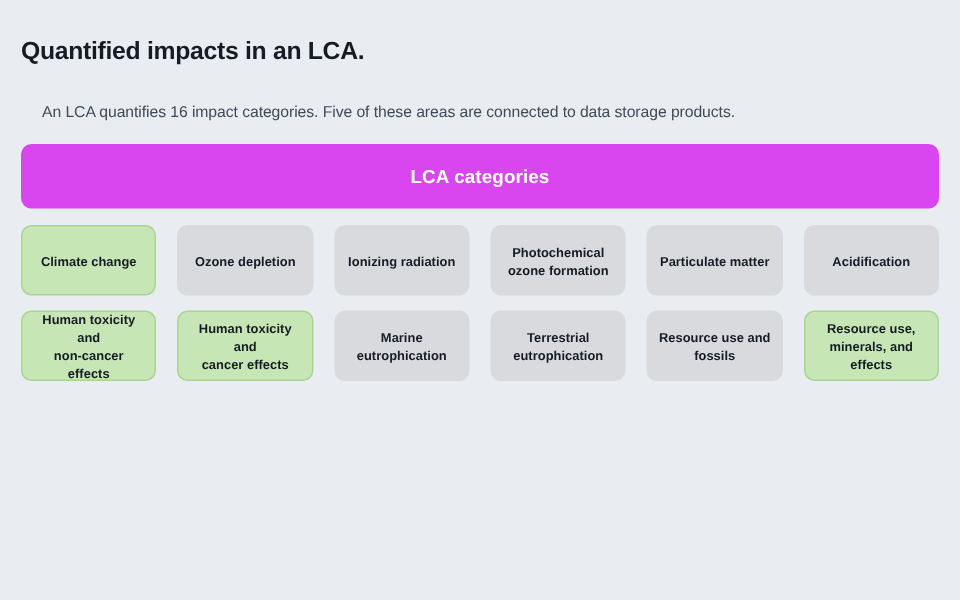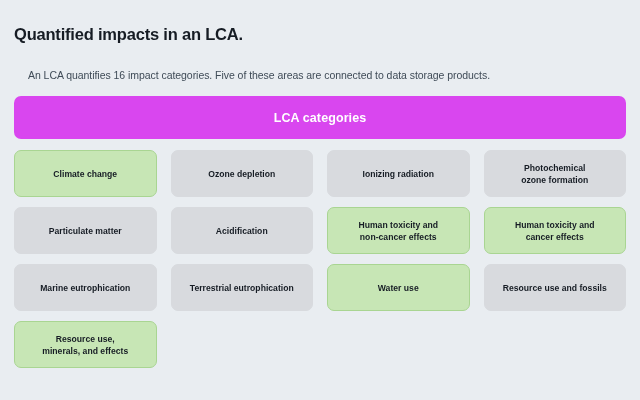--- a/index.html
+++ b/index.html
@@ -49,21 +49,21 @@
   }
   .banner-label {
     color: #ffffff;
     font-size: 12.5px;
     font-weight: bold;
     letter-spacing: 0.1px;
   }
   .grid {
     margin-top: 11px;
     display: grid;
-    grid-template-columns: repeat(4, 1fr);
+    grid-template-columns: repeat(6, 1fr);
     grid-auto-rows: 47px;
     column-gap: 14px;
     row-gap: 10px;
   }
   .cell {
     border-radius: 7px;
     display: flex;
     align-items: center;
     justify-content: center;
     text-align: center;
@@ -127,23 +127,20 @@
       <div class="cell highlight">
         <span class="cell-label">Human toxicity and
 cancer effects</span>
       </div>
       <div class="cell neutral">
         <span class="cell-label">Marine eutrophication</span>
       </div>
       <div class="cell neutral">
         <span class="cell-label">Terrestrial eutrophication</span>
       </div>
-      <div class="cell highlight">
-        <span class="cell-label">Water use</span>
-      </div>
       <div class="cell neutral">
         <span class="cell-label">Resource use and fossils</span>
       </div>
       <div class="cell highlight">
         <span class="cell-label">Resource use,
 minerals, and effects</span>
       </div>
     </div>
 
 </div>

